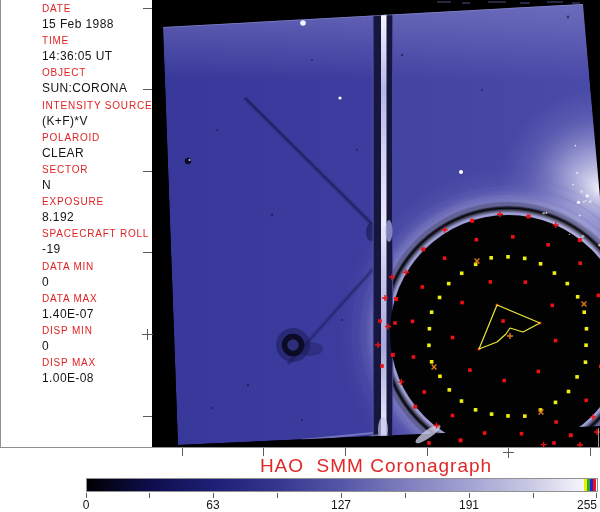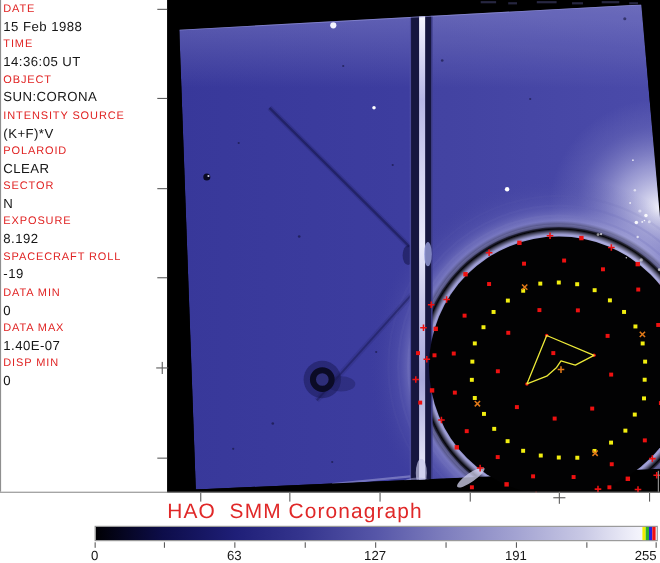--- a/index.html
+++ b/index.html
@@ -1,35 +1,35 @@
 <!DOCTYPE html>
 <html><head>
 <meta charset="utf-8">
 <style>
   html,body{margin:0;padding:0;background:#ffffff;}
   body{width:600px;height:512px;position:relative;overflow:hidden;
        font-family:"Liberation Sans","DejaVu Sans",sans-serif;}
   
   .panel{position:absolute;left:0;top:0;width:152px;height:448px;background:#ffffff;
          padding-top:2px;box-sizing:border-box;}
-  .meta{height:32.2px;padding-left:3px;overflow:hidden;}
+  .meta{height:32.2px;padding-left:3px;overflow:hidden;margin-left:39px;}
   .mlabel{color:#e02222;font-size:10px;line-height:13px;letter-spacing:0.8px;white-space:nowrap;}
   .mvalue{color:#161616;font-size:12px;line-height:18px;letter-spacing:0.4px;white-space:nowrap;}
   .border-left{position:absolute;left:0;top:0;width:1px;height:447px;background:#8f8f8f;}
   .border-bottom{position:absolute;left:0;top:447px;width:600px;height:1px;background:#8f8f8f;}
   .border-right{position:absolute;left:598px;top:428px;width:1px;height:19px;background:#9a9a9a;}
   
   .plot{position:absolute;left:152px;top:0;width:448px;height:448px;background:#000;}
   
   .tickh{position:absolute;height:1px;width:9px;left:143px;background:#5c5c5c;}
   .tickv{position:absolute;width:1px;height:8px;top:448px;background:#5c5c5c;}
   .plus-h{position:absolute;height:1px;width:11px;background:#5c5c5c;}
   .plus-v{position:absolute;width:1px;height:11px;background:#5c5c5c;}
   
-  .title{position:absolute;left:152px;top:455px;width:448px;text-align:left;
+  .title{position:absolute;left:152px;top:455px;width:448px;text-align:center;
          color:#e02828;font-size:19px;letter-spacing:1px;white-space:pre;}
   
   .cbar{position:absolute;left:86px;top:478px;width:512px;height:14px;
         border:1px solid #919191;box-sizing:border-box;
         background:linear-gradient(to right,
           #000004 0%, #0d0d4a 12%, #1f1f78 25%, #35358e 37%, #5656a8 50%,
           #7d7dbd 62%, #a3a3d2 75%, #c9c9e5 87%, #f0f0fa 96%, #ffffff 100%);}
   .stripe{position:absolute;top:0;height:12px;width:3px;}
   .ctick{position:absolute;top:493px;width:1px;height:5px;background:#5c5c5c;}
   .clabel{position:absolute;top:499px;color:#161616;font-size:12px;line-height:12px;text-align:center;}
@@ -74,20 +74,24 @@
     <div class="mlabel">DATA MIN</div>
     <div class="mvalue">0</div>
   </div>
   <div class="meta">
     <div class="mlabel">DATA MAX</div>
     <div class="mvalue">1.40E-07</div>
   </div>
   <div class="meta">
     <div class="mlabel">DISP MIN</div>
     <div class="mvalue">0</div>
+  </div>
+  <div class="meta">
+    <div class="mlabel">DISP MAX</div>
+    <div class="mvalue">1.00E-08</div>
   </div>
 </div>
 
 <div class="plot">
 <svg viewBox="0 0 448 448" width="448" height="448">
   <defs>
     <clipPath id="quadClip">
           <polygon points="11,27 431,4 456,290 450,426 26,445"></polygon>
         </clipPath>
     <linearGradient id="gQuad" x1="0" y1="0" x2="1" y2="0">

